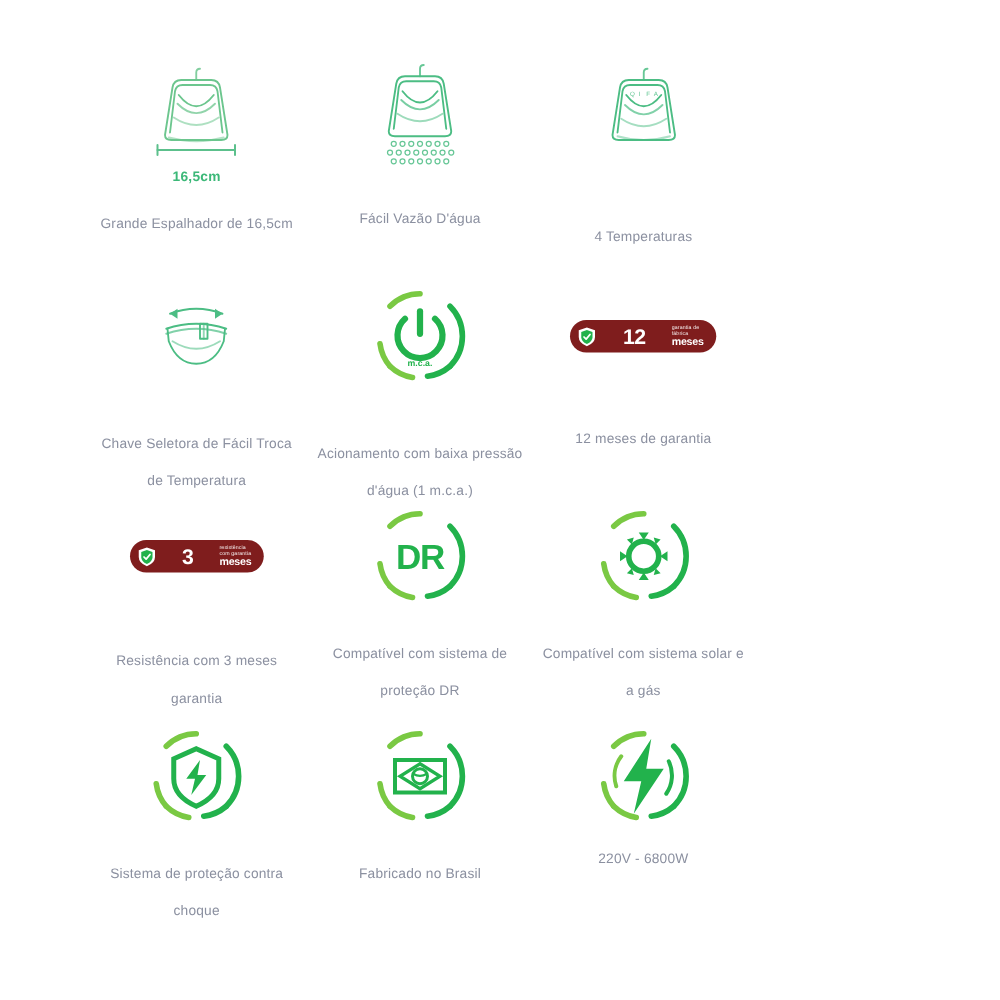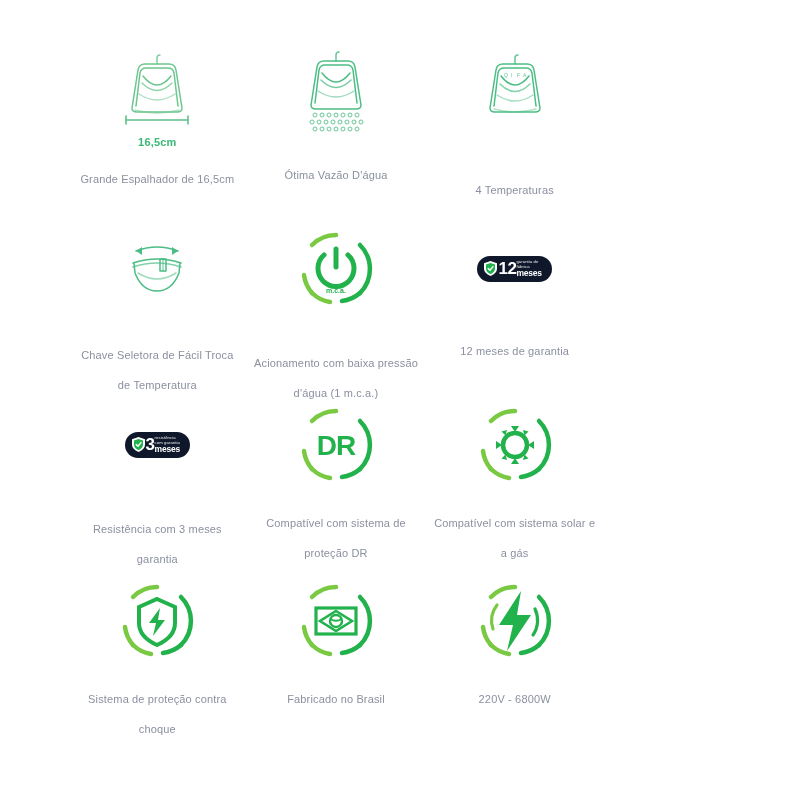--- a/index.html
+++ b/index.html
@@ -39,23 +39,23 @@
   .feature-label {
     margin-top: 14px;
     font-size: 11px;
     line-height: 30px;
     color: #8b90a0;
     letter-spacing: 0.15px;
     max-width: 165px;
   }
   .badge {
     display: inline-flex;
-    align-items: center;
-    gap: 0;
-    background: #0f172a;
+    align-items: flex-end;
+    gap: 21px;
+    background: #7f1d1d;
     border-radius: 999px;
     padding: 4px 10px 4px 6px;
     color: #ffffff;
   }
   .badge .badge-shield {
     display: inline-flex;
     align-items: center;
   }
   .badge .badge-num {
     font-size: 17px;
@@ -143,21 +143,21 @@
           <circle cx="34" cy="82" r="2"></circle>
             <circle cx="41" cy="82" r="2"></circle>
             <circle cx="48" cy="82" r="2"></circle>
           <circle cx="55" cy="82" r="2"></circle>
             <circle cx="62" cy="82" r="2"></circle>
             <circle cx="69" cy="82" r="2"></circle>
           <circle cx="76" cy="82" r="2"></circle>
         </g>
       </svg>
     </div>
-    <div class="feature-label" style="margin-top:22px">Ótima Vazão D'água</div>
+    <div class="feature-label" style="margin-top:22px">Fácil Vazão D'água</div>
   </div>
 
   <div class="feature-cell">
     <div class="feature-icon">
       <svg width="110" height="86" viewBox="0 0 110 86">
         <g fill="none" stroke="#4cbd84" stroke-width="1.5" stroke-linecap="round" stroke-linejoin="round">
           <path d="M30 58 L36 20 Q37 14 43 14 L67 14 Q73 14 74 20 L80 58 Q80 62 75 62 L35 62 Q30 62 30 58 Z"></path>
           <path d="M34 56 L38 23 Q39 18 44 18 L66 18 Q71 18 72 23 L76 56"></path>
           <path d="M41 26 Q55 44 69 26"></path>
           <path d="M40 34 Q55 49 70 34" opacity="0.7"></path>
@@ -347,16 +347,16 @@
           <path d="M22 70 A34 34 0 0 0 40 79" stroke="#7ac943"></path>
           <path d="M52 78 A34 34 0 0 0 70 70" stroke="#22b24c"></path>
         </g>
         <g fill="none" stroke-width="3.2" stroke-linecap="round">
           <path d="M28 30 A26 26 0 0 0 24 54" stroke="#7ac943"></path>
           <path d="M66 34 A26 26 0 0 1 64 60" stroke="#22b24c"></path>
         </g>
         <path d="M52 16 L30 50 L44 50 L38 76 L62 40 L48 40 Z" fill="#22b24c"></path>
       </svg>
     </div>
-    <div class="feature-label" style="margin-top:18px">220V - 6800W</div>
+    <div class="feature-label" style="margin-top:6px">220V - 6800W</div>
   </div>
 
 </div>
 
 </body></html>

